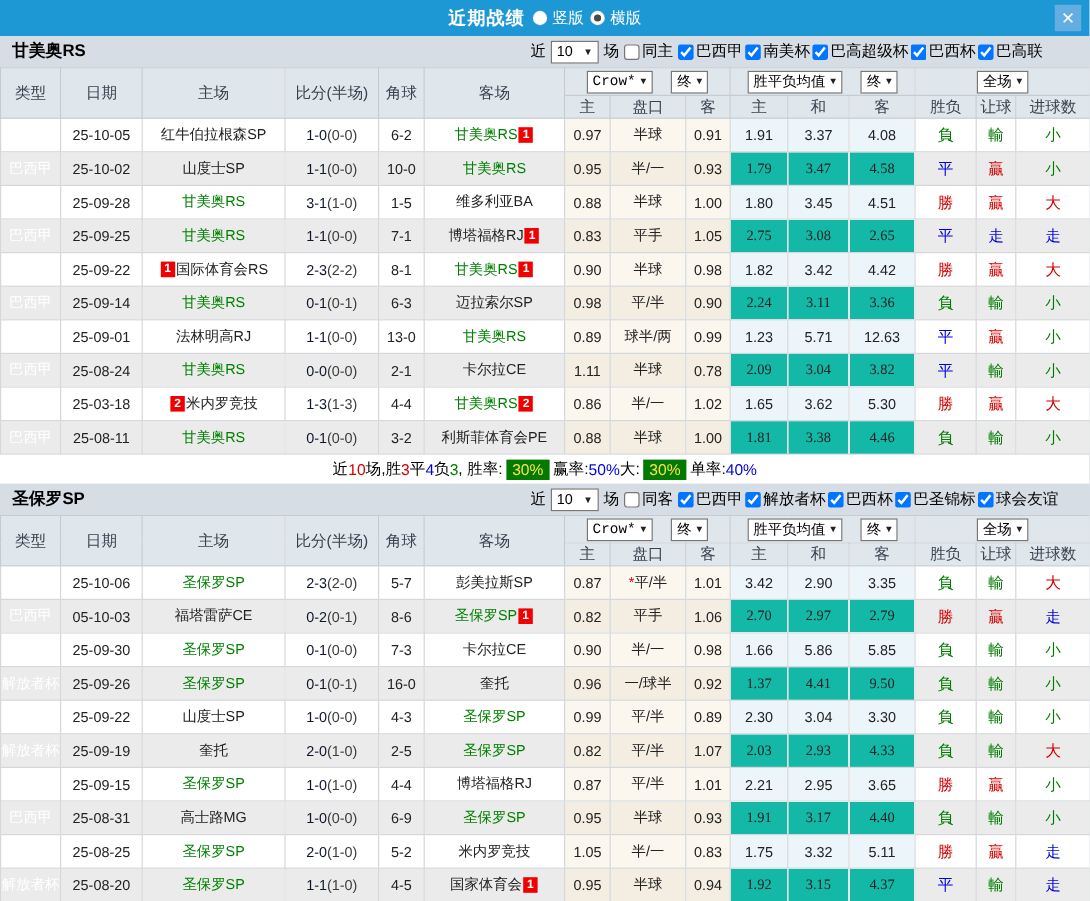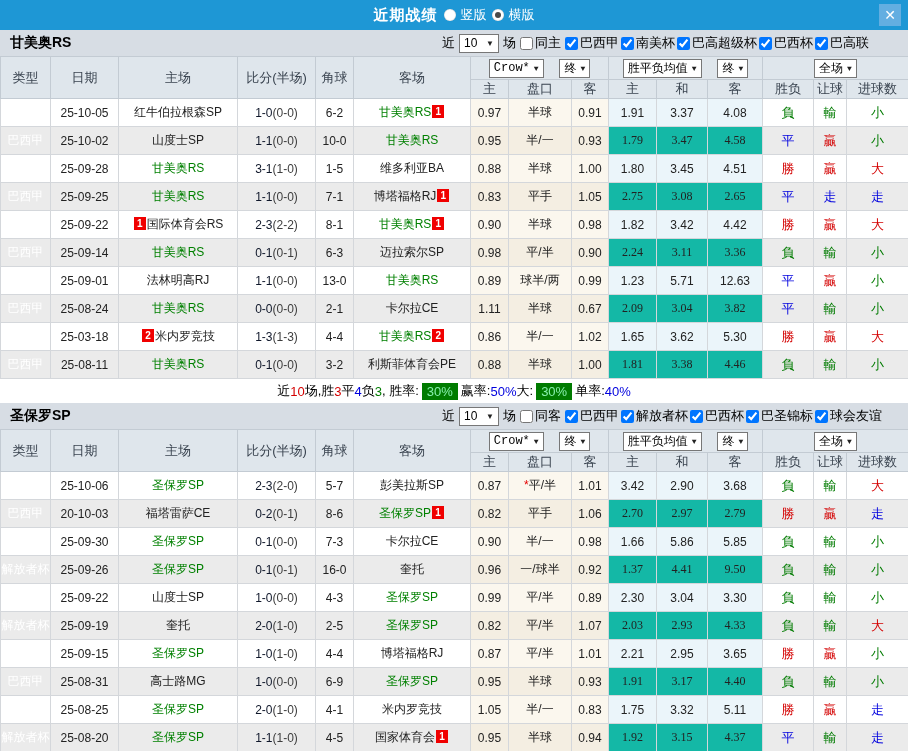--- a/index.html
+++ b/index.html
@@ -53,21 +53,21 @@
   .badge { display:inline-block; background:#F00000; color:#fff; font-size:10px; font-weight:bold; width:12px; height:13px; line-height:13px; text-align:center; margin:0 1px; position:relative; top:-1px; }
   td.res { font-size:13px; }
   .c-r { color:#D40000; }
   .c-b { color:#0000DE; }
   .c-g { color:#007B00; }
   .c-k { color:#000; }
 
   
   .summary { height:24px; background:#fff; display:flex; align-items:center; justify-content:center; font-size:13px; }
   .summary span { display:inline-block; }
-  .sbox { background:#007B00; color:#86efac; padding:1px 5px; margin:0 3px; }
+  .sbox { background:#007B00; color:#fde047; padding:1px 5px; margin:0 3px; }
 </style>
 </head>
 <body>
 
 <div class="topbar">
   <span class="title">近期战绩</span>
   <span class="radio-group">
     <span class="radio"></span>
     <span>竖版</span>
     <span class="radio sel"></span>
@@ -301,21 +301,21 @@
       </tr>
       <tr class="even">
         <td class="typ t-gold">巴西甲</td>
         <td>25-08-24</td>
         <td class="team"><span class="focus">甘美奥RS</span></td>
         <td><span class="ft">0-0</span><span class="ht">(0-0)</span></td>
         <td>2-1</td>
         <td class="team"><span>卡尔拉CE</span></td>
         <td class="bej">1.11</td>
         <td class="bej">半球</td>
-        <td class="bej">0.67</td>
+        <td class="bej">0.78</td>
         <td class="blu">2.09</td>
         <td class="blu">3.04</td>
         <td class="blu">3.82</td>
         <td class="res c-b">平</td>
         <td class="res c-g">輸</td>
         <td class="res c-g">小</td>
       </tr>
       <tr class="odd">
         <td class="typ t-gold">巴西甲</td>
         <td>25-03-18</td>
@@ -481,28 +481,28 @@
         <td>25-10-06</td>
         <td class="team"><span class="focus">圣保罗SP</span></td>
         <td><span class="ft">2-3</span><span class="ht">(2-0)</span></td>
         <td>5-7</td>
         <td class="team"><span>彭美拉斯SP</span></td>
         <td class="bej">0.87</td>
         <td class="bej"><span class="star">*</span>平/半</td>
         <td class="bej">1.01</td>
         <td class="blu">3.42</td>
         <td class="blu">2.90</td>
-        <td class="blu">3.68</td>
+        <td class="blu">3.35</td>
         <td class="res c-g">負</td>
         <td class="res c-g">輸</td>
         <td class="res c-r">大</td>
       </tr>
       <tr class="even">
         <td class="typ t-gold">巴西甲</td>
-        <td>20-10-03</td>
+        <td>05-10-03</td>
         <td class="team"><span>福塔雷萨CE</span></td>
         <td><span class="ft">0-2</span><span class="ht">(0-1)</span></td>
         <td>8-6</td>
         <td class="team"><span class="focus">圣保罗SP</span><span class="badge">1</span></td>
         <td class="bej">0.82</td>
         <td class="bej">平手</td>
         <td class="bej">1.06</td>
         <td class="blu">2.70</td>
         <td class="blu">2.97</td>
         <td class="blu">2.79</td>
@@ -610,21 +610,21 @@
         <td class="blu">4.40</td>
         <td class="res c-g">負</td>
         <td class="res c-g">輸</td>
         <td class="res c-g">小</td>
       </tr>
       <tr class="odd">
         <td class="typ t-gold">巴西甲</td>
         <td>25-08-25</td>
         <td class="team"><span class="focus">圣保罗SP</span></td>
         <td><span class="ft">2-0</span><span class="ht">(1-0)</span></td>
-        <td>4-1</td>
+        <td>5-2</td>
         <td class="team"><span>米内罗竞技</span></td>
         <td class="bej">1.05</td>
         <td class="bej">半/一</td>
         <td class="bej">0.83</td>
         <td class="blu">1.75</td>
         <td class="blu">3.32</td>
         <td class="blu">5.11</td>
         <td class="res c-r">勝</td>
         <td class="res c-r">贏</td>
         <td class="res c-b">走</td>

